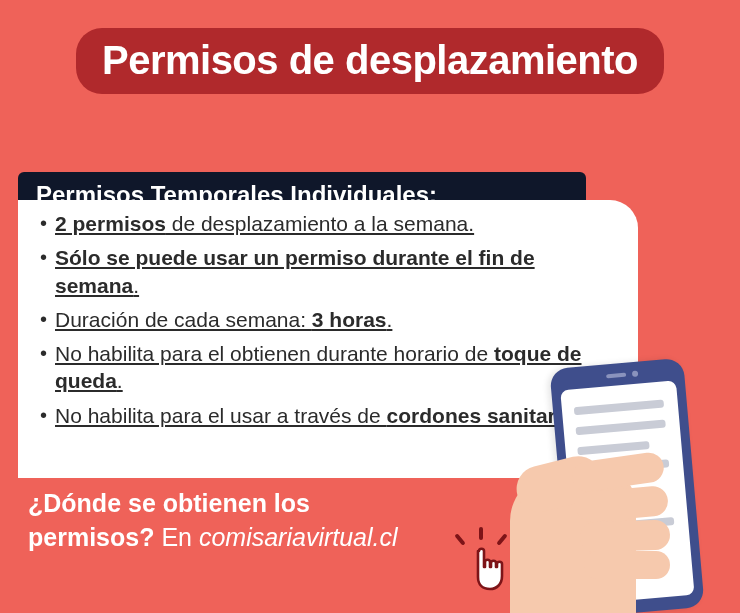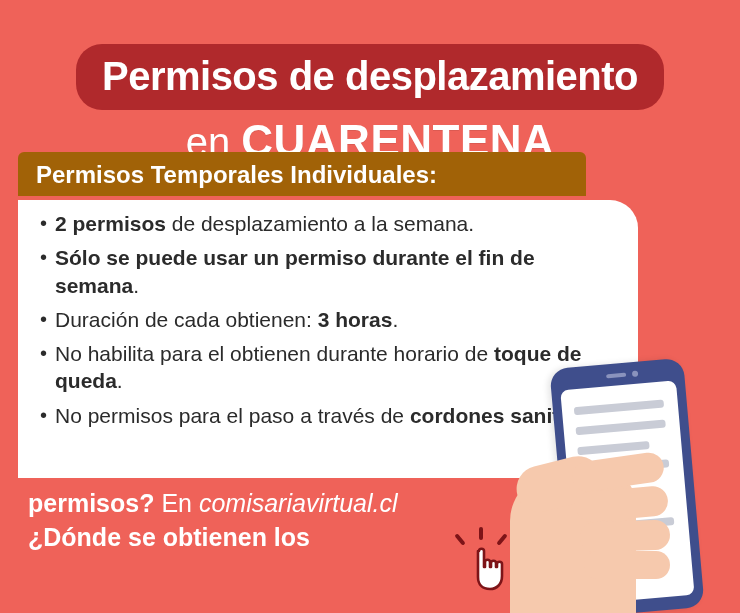--- a/index.html
+++ b/index.html
@@ -21,21 +21,20 @@
     overflow: hidden;
   }
 
   
   .title-wrap {
     position: absolute;
     top: 28px;
     left: 0;
     width: 740px;
     text-align: center;
-    margin-top: 16px;
   }
   .title-line1 {
     display: inline-block;
     background: #b0292c;
     color: #ffffff;
     font-size: 40px;
     font-weight: bold;
     line-height: 1.0;
     padding: 12px 26px 14px 26px;
     border-radius: 26px;
@@ -53,25 +52,25 @@
   }
   .title-line2 strong {
     font-weight: bold;
     font-size: 44px;
     letter-spacing: 0.5px;
   }
 
   
   .section-bar {
     position: absolute;
-    top: 152px;
+    top: 172px;
     left: 18px;
     width: 568px;
     height: 44px;
-    background: #a16207;
+    background: #0f172a;
     border-radius: 6px 6px 0 0;
   }
   .section-bar .label {
     position: absolute;
     left: 18px;
     top: 9px;
     color: #ffffff;
     font-size: 24px;
     font-weight: bold;
     white-space: nowrap;
@@ -100,21 +99,21 @@
     font-size: 21px;
     line-height: 1.30;
     margin-bottom: 7px;
   }
   .bullet .dot {
     color: #2b2b2b;
     font-size: 20px;
     line-height: 1.35;
     margin-right: 8px;
   }
-  .bullet .txt { flex: 1; }
+  .bullet .txt { flex: 1; text-decoration: underline; }
   .bullet b { font-weight: bold; }
 
   
   .bottom-q {
     position: absolute;
     left: 28px;
     top: 486px;
     width: 520px;
     color: #ffffff;
     font-size: 25px;
@@ -237,59 +236,56 @@
   .f3 { left: 70px; top: 90px; width: 90px; height: 30px; transform: rotate(-2deg); }
   .f4 { left: 74px; top: 120px; width: 86px; height: 28px; }
 </style>
 </head>
 <body>
 
 <div id="poster">
 
   <div class="title-wrap">
     <div class="title-line1">Permisos de desplazamiento</div>
-    <div class="title-line2">
-      <span>en </span><strong>CUARENTENA</strong>
-    </div>
   </div>
 
   <div class="section-bar">
     <div class="label">Permisos Temporales Individuales:</div>
   </div>
 
   <div class="card">
     <div class="bullets" id="bullet-list">
         <div class="bullet">
           <span class="dot">•</span>
           <span class="txt"><b>2 permisos</b><span> de desplazamiento a la semana.</span></span>
         </div>
         <div class="bullet">
           <span class="dot">•</span>
           <span class="txt"><b>Sólo se puede usar un permiso durante el fin de semana</b><span>.</span></span>
         </div>
         <div class="bullet">
           <span class="dot">•</span>
-          <span class="txt"><span>Duración de cada obtienen: </span><b>3 horas</b><span>.</span></span>
+          <span class="txt"><span>Duración de cada semana: </span><b>3 horas</b><span>.</span></span>
         </div>
         <div class="bullet">
           <span class="dot">•</span>
           <span class="txt"><span>No habilita para el obtienen durante horario de </span><b>toque de queda</b><span>.</span></span>
         </div>
         <div class="bullet">
           <span class="dot">•</span>
-          <span class="txt"><span>No permisos para el paso a través de </span><b>cordones sanitarios</b><span>.</span></span>
+          <span class="txt"><span>No habilita para el usar a través de </span><b>cordones sanitarios</b><span>.</span></span>
         </div>
       </div>
   </div>
 
   <div class="bottom-q">
+    <div>¿Dónde se obtienen los</div>
     <div>
       <span>permisos?</span><span class="en"> En </span><span class="url">comisariavirtual.cl</span>
     </div>
-    <div>¿Dónde se obtienen los</div>
   </div>
 
   <div class="click-icon">
     <div class="ray" style="left:24px; top:0; width:4px; height:13px;"></div>
     <div class="ray" style="left:3px; top:6px; width:4px; height:13px; transform:rotate(-40deg);"></div>
     <div class="ray" style="left:45px; top:6px; width:4px; height:13px; transform:rotate(40deg);"></div>
     <svg class="hand-svg" width="46" height="48" viewBox="0 0 46 48">
       <path d="M14 8 c0-3 5-3 5 0 l0 16 1 0 0-5 c0-3 5-3 5 0 l0 5 1 0 0-4 c0-3 5-3 5 0 l0 4 1 0 0-3 c0-3 5-3 5 0 l0 12 c0 8-5 13-12 13 -8 0-12-5-12-12 l0-26 z" fill="#ffffff" stroke="#7d1418" stroke-width="2.6" stroke-linejoin="round"></path>
     </svg>
   </div>

